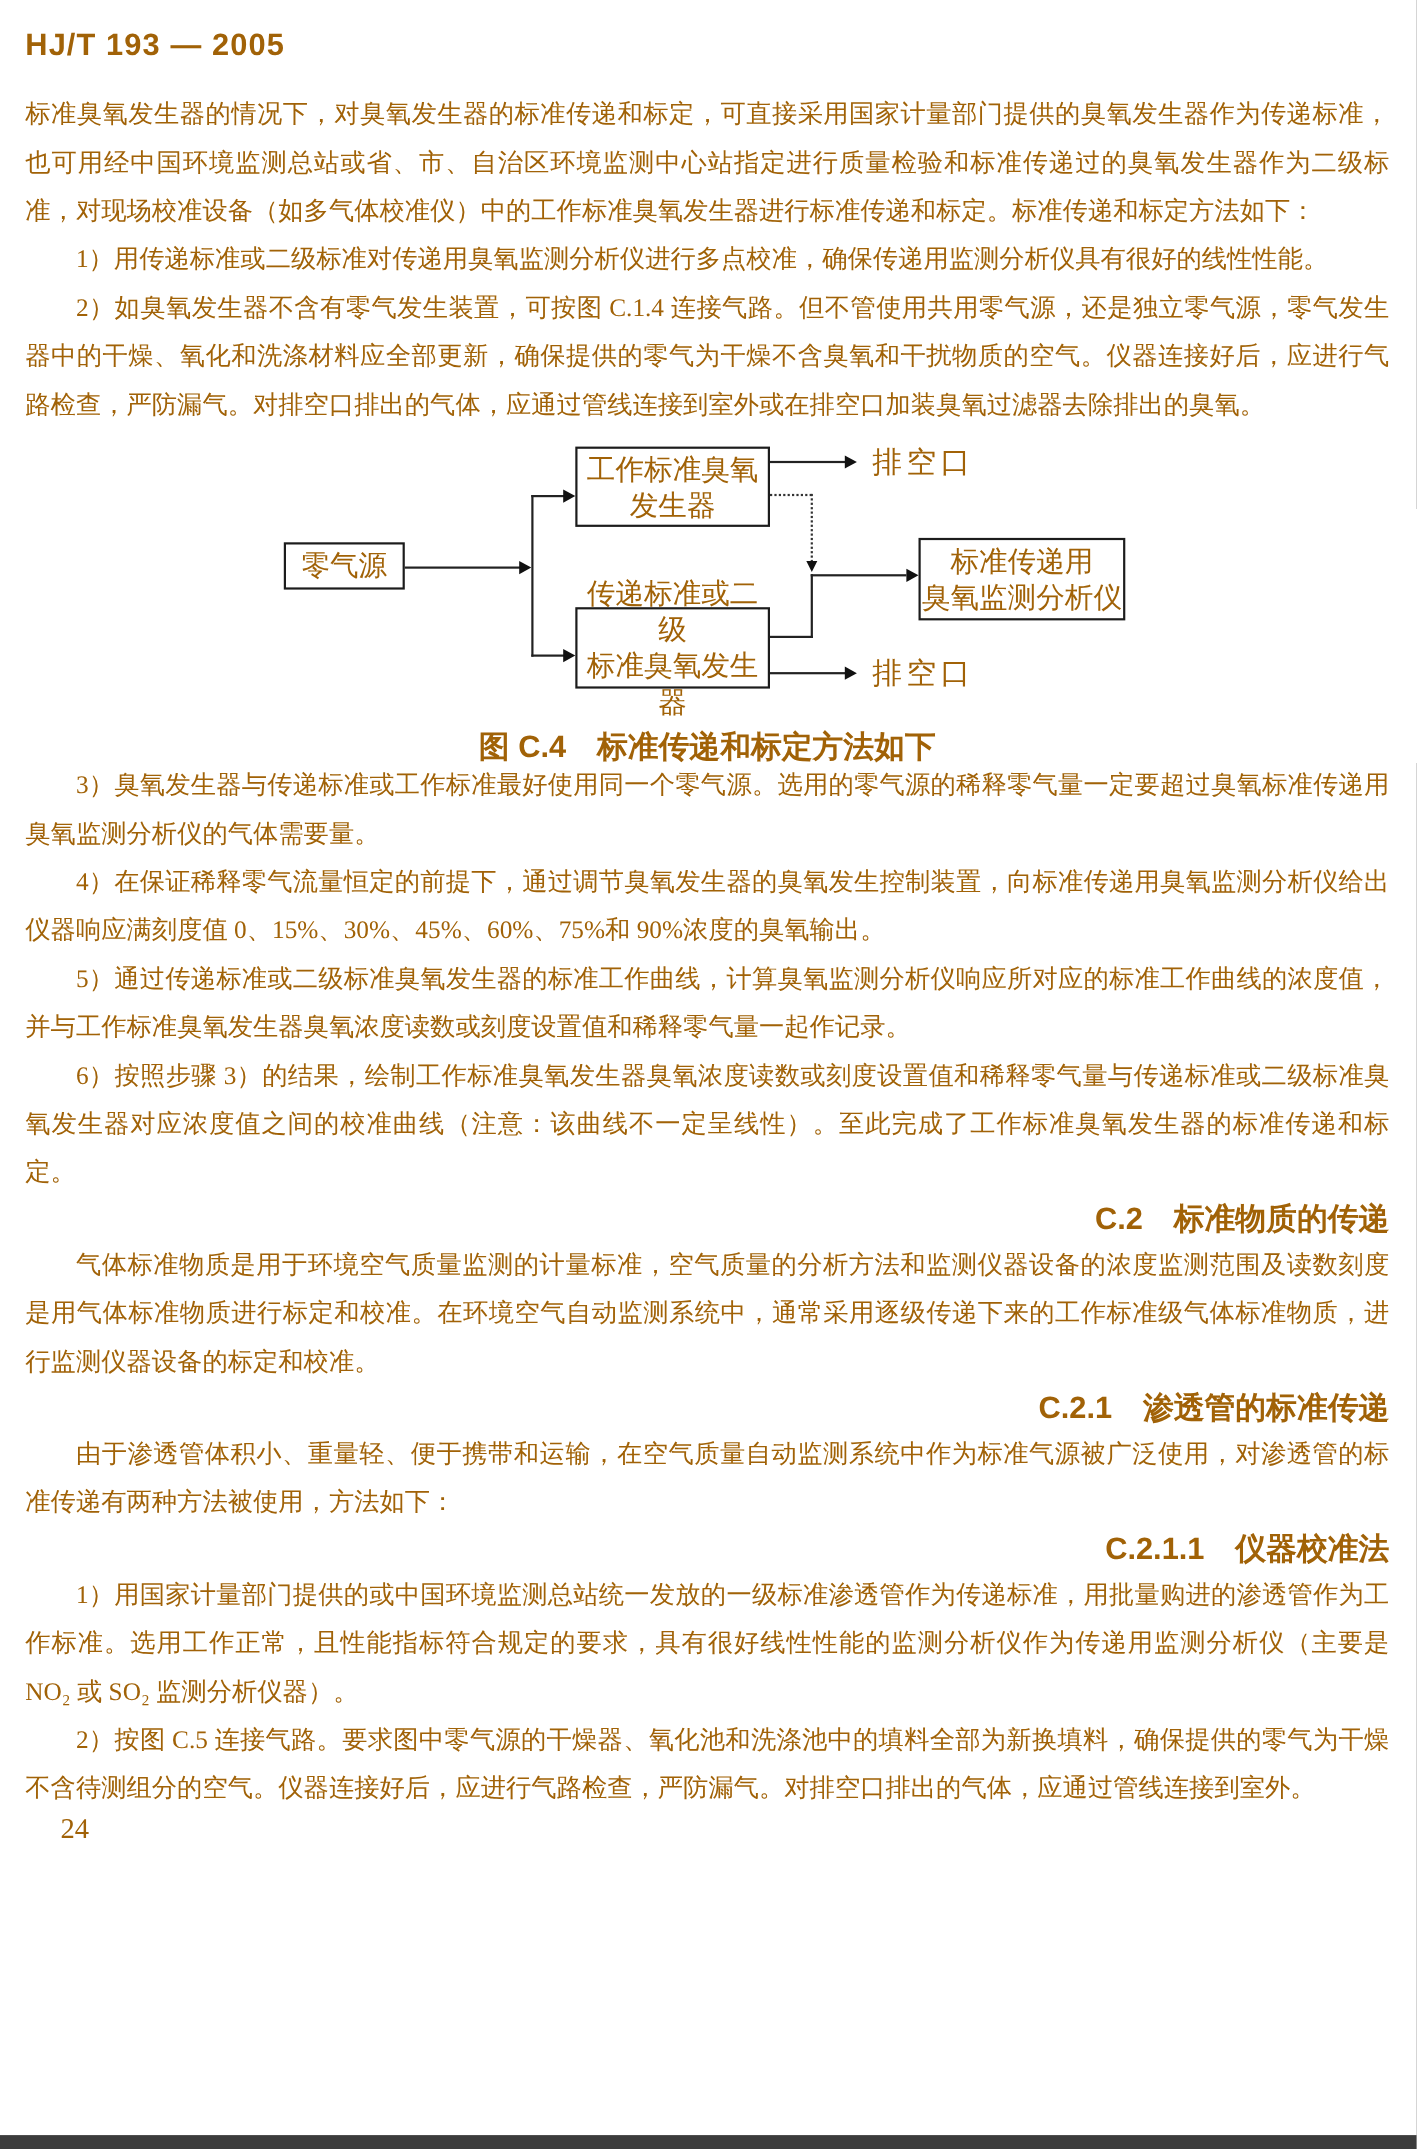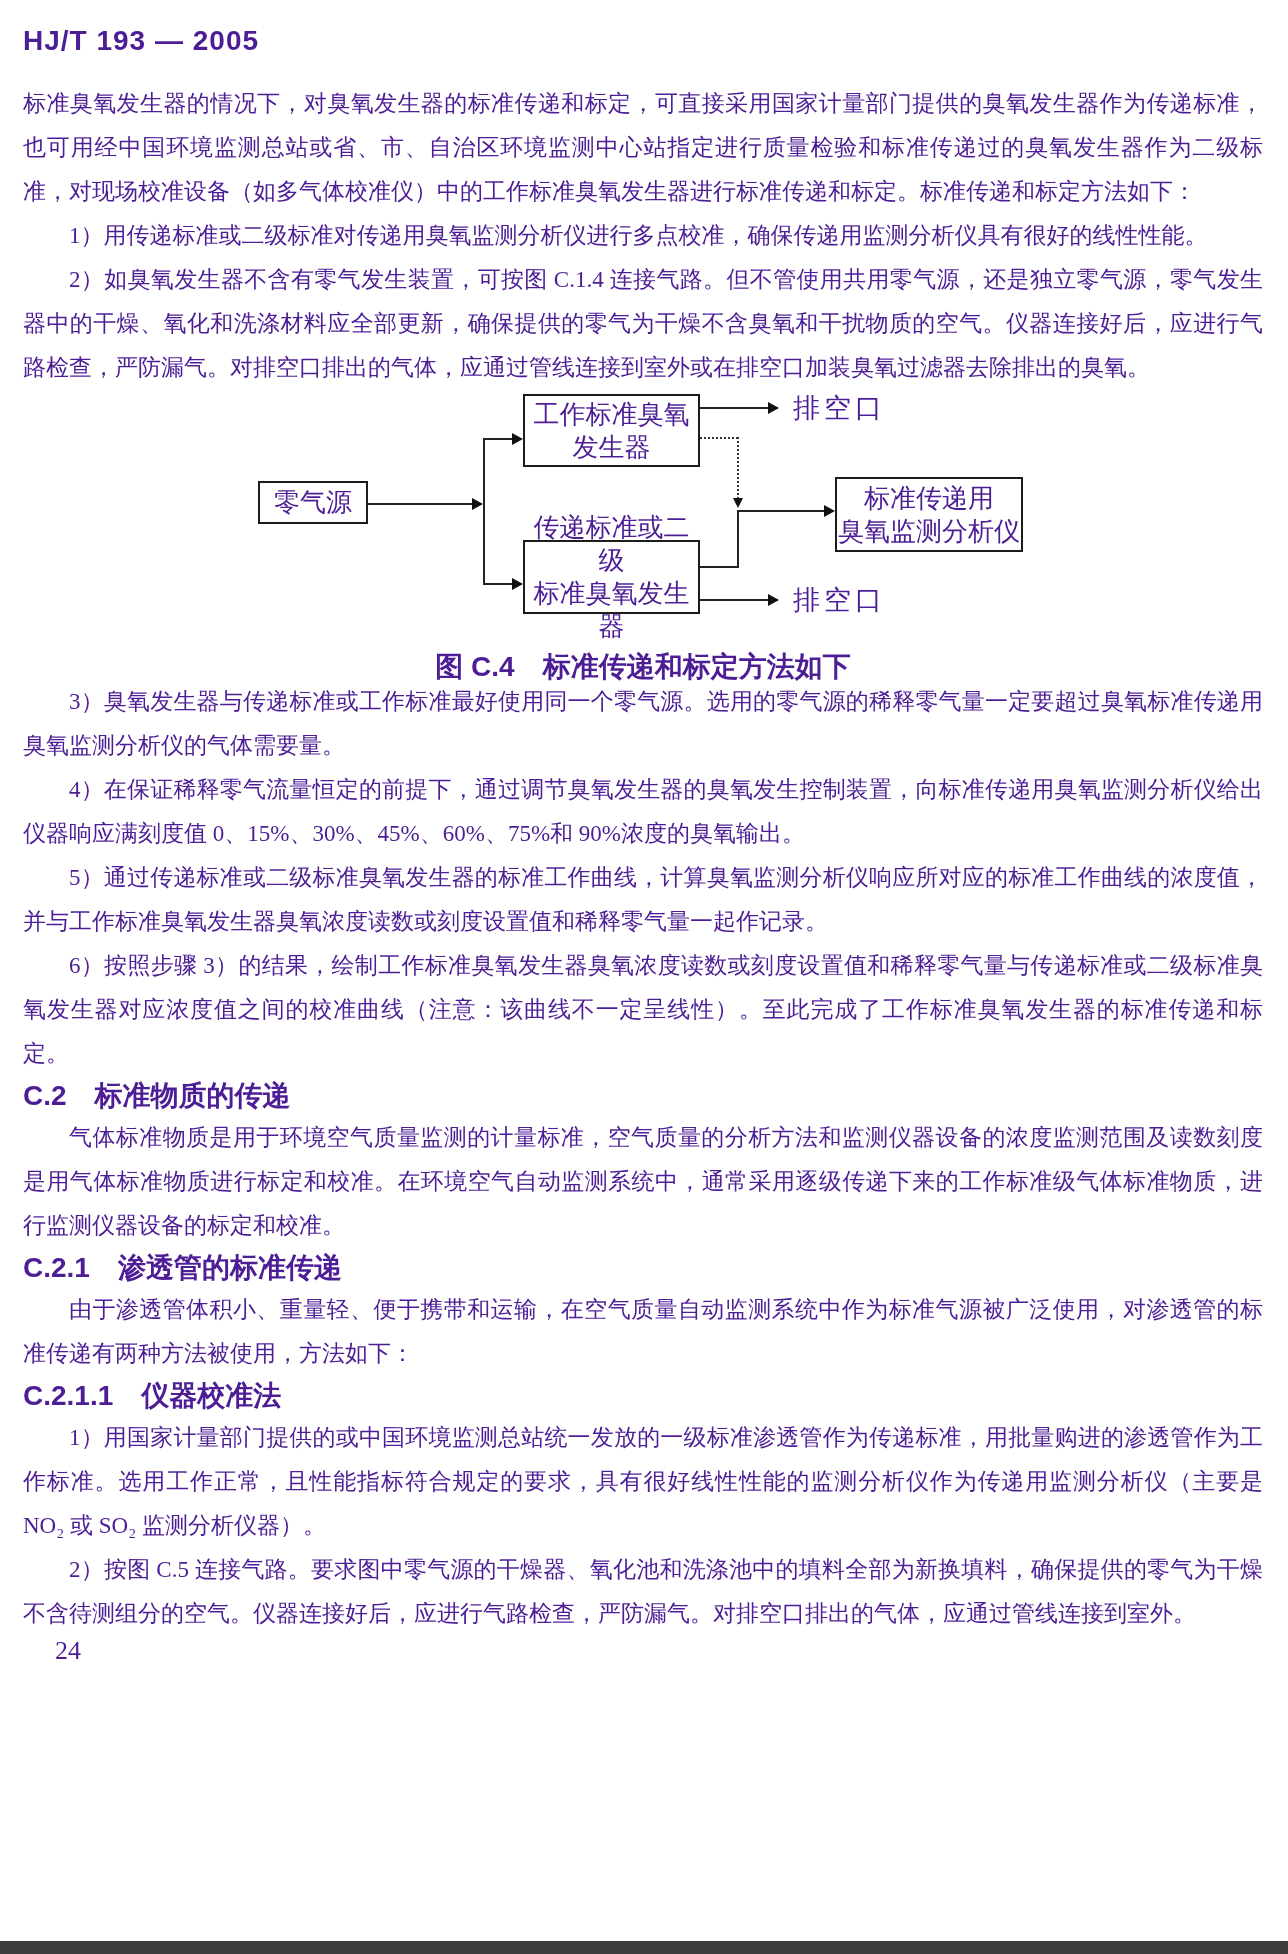--- a/index.html
+++ b/index.html
@@ -4,42 +4,42 @@
 <style>
   html,body{margin:0;padding:0;background:#888;}
   .page{
     position:relative;
     width:1288px;height:1954px;
     margin:0 auto;
     background:#ffffff;
     box-sizing:border-box;
     padding:24px 25px 0 23px;
     overflow:hidden;
-    color:#4c1d95;
+    color:#a16207;
     font-family:"Liberation Serif","DejaVu Serif",serif;
   }
   .doc-header{
     font-family:"Liberation Sans","DejaVu Sans",sans-serif;
     font-weight:bold;font-size:28px;line-height:34px;
     margin-bottom:24px;letter-spacing:1px;
   }
   p.body-text{
     font-size:23px;line-height:44px;margin:0;
     text-align:justify;
   }
   p.indent{text-indent:2em;}
   h2.sec{
     font-family:"Liberation Sans","DejaVu Sans",sans-serif;
-    font-size:28px;line-height:40px;font-weight:bold;margin:0;
+    font-size:28px;line-height:40px;font-weight:bold;margin:0;text-align:right;
   }
   .sec-c2{margin-top:12px;margin-bottom:18px;}
   .sec-c21{margin-top:8px;margin-bottom:8px;}
   .sec-c211{margin-top:6px;margin-bottom:6px;}
   
-  .diagram{position:relative;height:298px;margin:4px 0 -12px 0;}
+  .diagram{position:relative;height:298px;margin:16px 0 -12px 0;}
   .dbox{
     position:absolute;border:2px solid #1c1c1c;background:#fff;
     display:flex;flex-direction:column;align-items:center;justify-content:center;
     font-size:26px;line-height:33px;text-align:center;box-sizing:border-box;
   }
   .hline{position:absolute;height:0;border-top:2px solid #222;}
   .vline{position:absolute;width:0;border-left:2px solid #222;}
   .hline.dot{border-top:2px dotted #333;}
   .vline.dot{border-left:2px dotted #333;}
   .arr-r{position:absolute;width:0;height:0;

